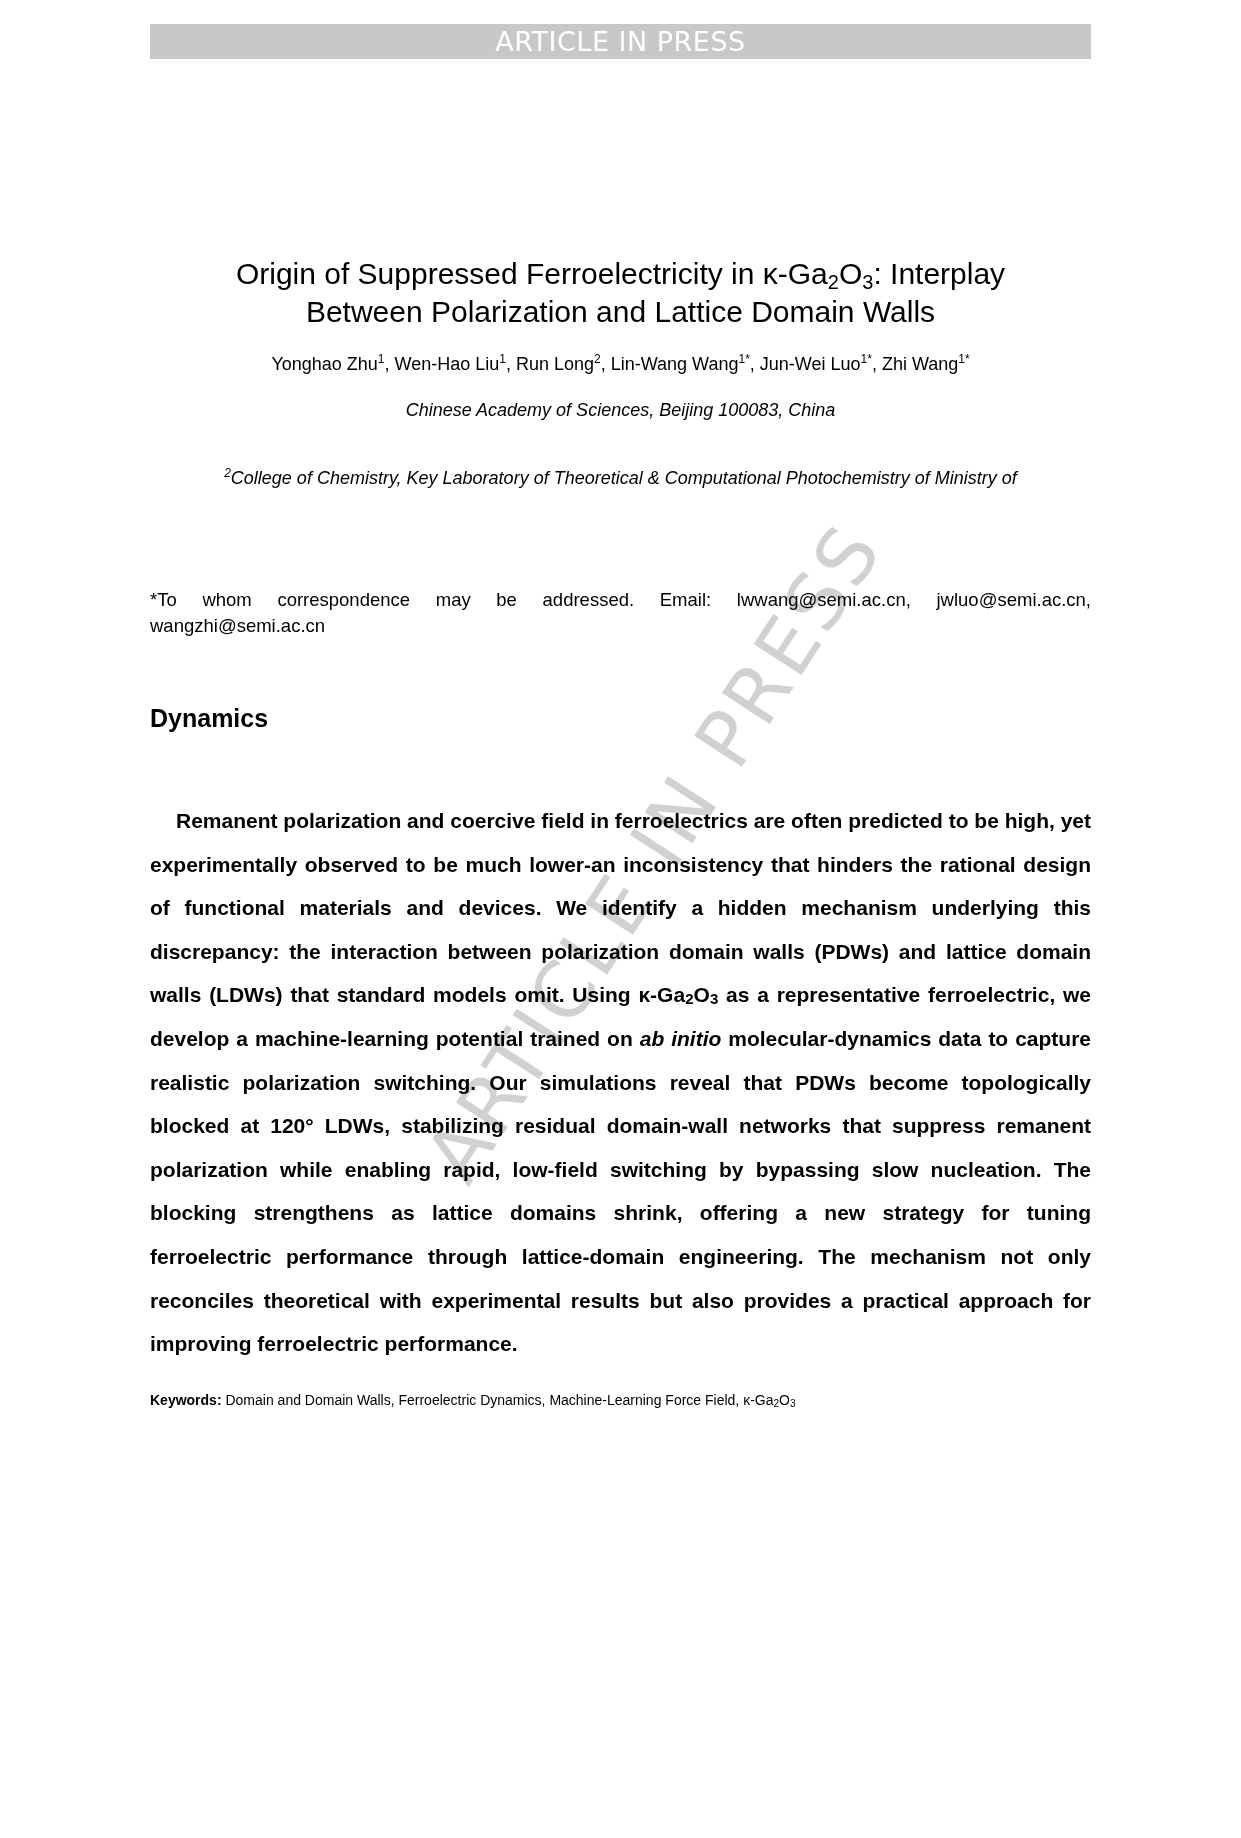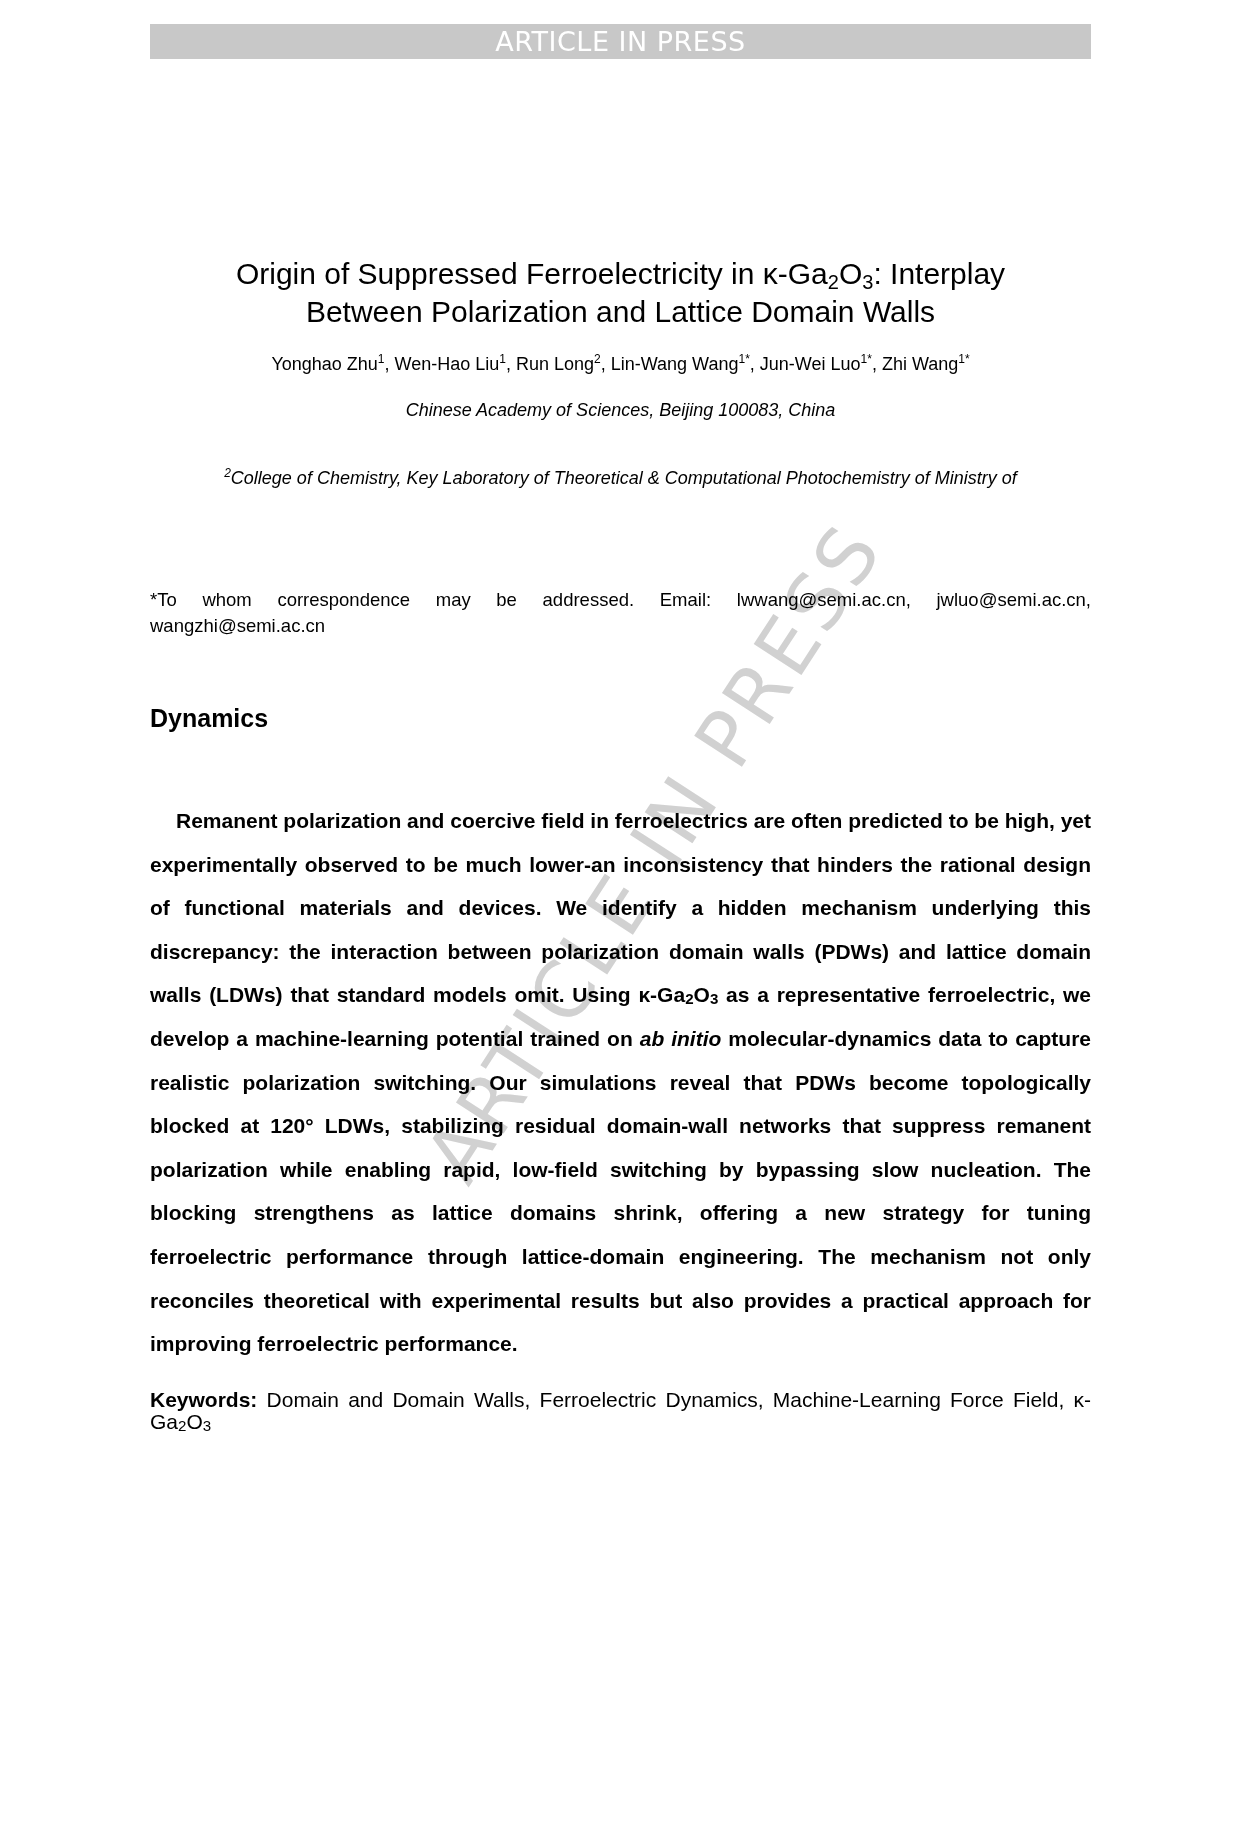--- a/index.html
+++ b/index.html
@@ -40,21 +40,21 @@
   }
   .abstract {
     position: absolute; left: 0; width: 941px; top: 799px;
     font-size: 21px; line-height: 43.6px; text-align: justify;
     text-indent: 26px;
     font-weight: bold;
   }
   .abstract sub, .kw sub { font-size: 0.72em; vertical-align: -2px; line-height: 0; }
   .kw {
     position: absolute; left: 0; width: 941px; top: 1389px;
-    font-size: 21px; line-height: 22px; text-align: justify;
+    font-size: 14px; line-height: 22px; text-align: justify;
   }
   .kw b { font-weight: bold; }
   .watermark {
     position: absolute; left: 300px; top: 860px; width: 640px;
     font-family: "DejaVu Sans", sans-serif; font-size: 78px; color: #c9c9c9;
     letter-spacing: 4px; white-space: nowrap; text-align: center;
     transform: rotate(-57deg); transform-origin: center center;
     opacity: 0.85; pointer-events: none;
   }
 </style>

